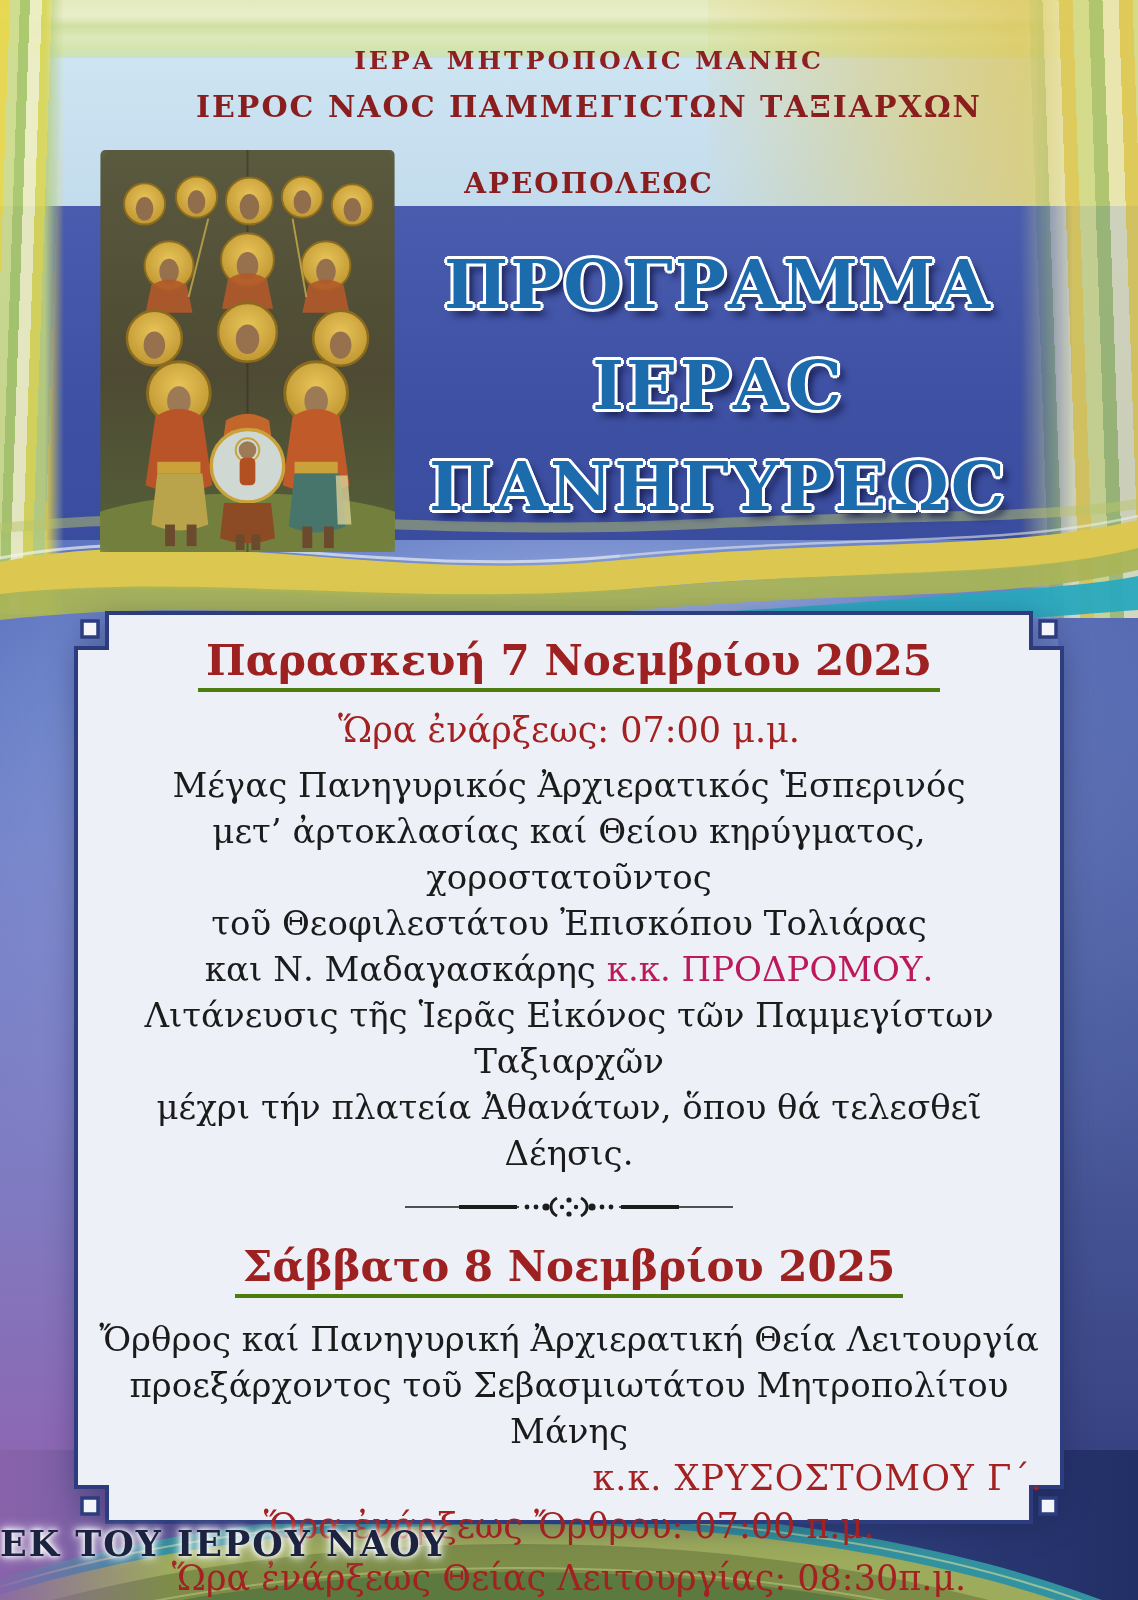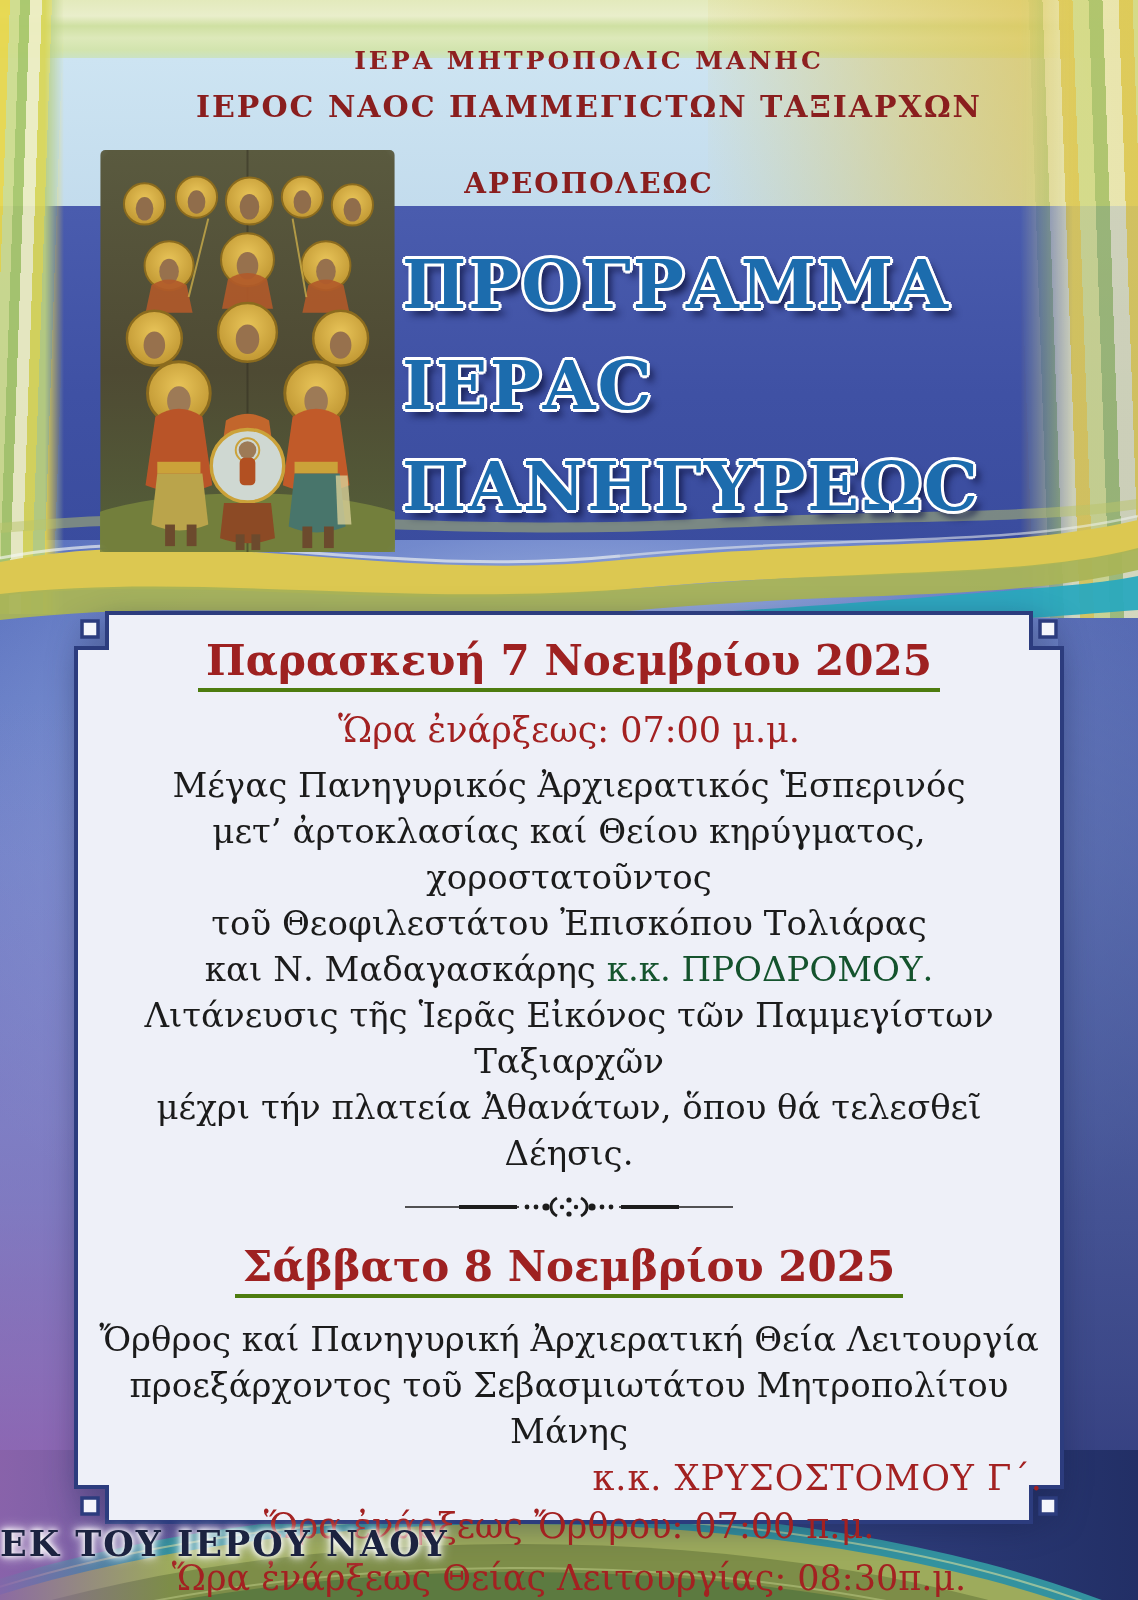--- a/index.html
+++ b/index.html
@@ -43,36 +43,36 @@
   .hdr .h2{font-size:30px;font-weight:bold;letter-spacing:2px;margin-bottom:8px;color:#8a1e1e;}
   .hdr .h3{font-size:28px;font-weight:bold;letter-spacing:2px;color:#8a1e1e;margin-top:43px;}
 
   
   .icon-wrap{top:150px;left:100px;width:295px;height:402px;filter:blur(.7px) saturate(1.03);
     -webkit-mask-image:radial-gradient(ellipse 98% 97% at 50% 50%,#000 70%,rgba(0,0,0,.55) 87%,transparent 100%);
             mask-image:radial-gradient(ellipse 98% 97% at 50% 50%,#000 70%,rgba(0,0,0,.55) 87%,transparent 100%);}
   .icon-wrap svg{width:100%;height:100%;display:block;}
 
   
-  .title{top:234px;left:402px;width:632px;text-align:left;color:#1c6cad;
+  .title{top:234px;left:402px;width:632px;text-align:center;color:#1c6cad;
     font-weight:bold;font-size:68px;line-height:101px;letter-spacing:2px;
     text-shadow:
       -2px -2px 0 #fff,2px -2px 0 #fff,-2px 2px 0 #fff,2px 2px 0 #fff,
       0 -3px 0 #fff,0 3px 0 #fff,-3px 0 0 #fff,3px 0 0 #fff,
       6px 7px 7px rgba(18,24,70,.85);}
 
   
   .boxframe{top:610px;left:73px;width:992px;height:915px;filter:drop-shadow(0 6px 14px rgba(20,30,70,.35));}
   .boxframe svg{display:block;width:100%;height:100%;}
   .boxcontent{top:632px;left:95px;width:948px;height:872px;text-align:center;color:#1b1b1b;}
   .date-h{font-size:42px;font-weight:bold;color:#9e2121;margin:4px 0 18px;}
   .date-h .u{display:inline-block;border-bottom:4px solid #4d7c0f;padding:0 8px 3px;}
   .time-line{font-size:35px;font-weight:normal;color:#a32121;margin-bottom:12px;}
   .bline{font-size:34px;line-height:46px;}
-  .red{color:#14532d;}
+  .red{color:#be185d;}
   .divider{margin:16px auto 12px;width:340px;height:30px;}
   .sat-name{font-size:35px;color:#a32121;line-height:48px;letter-spacing:1px;text-align:right;}
 
   
   .footer{left:0;right:0;bottom:36px;text-align:left;color:#1c2340;
     font-size:35px;font-weight:bold;letter-spacing:2px;
     text-shadow:0 0 5px #fff,0 0 9px #fff,0 0 14px rgba(255,255,255,.9);}
 </style>
 </head>
 <body>

